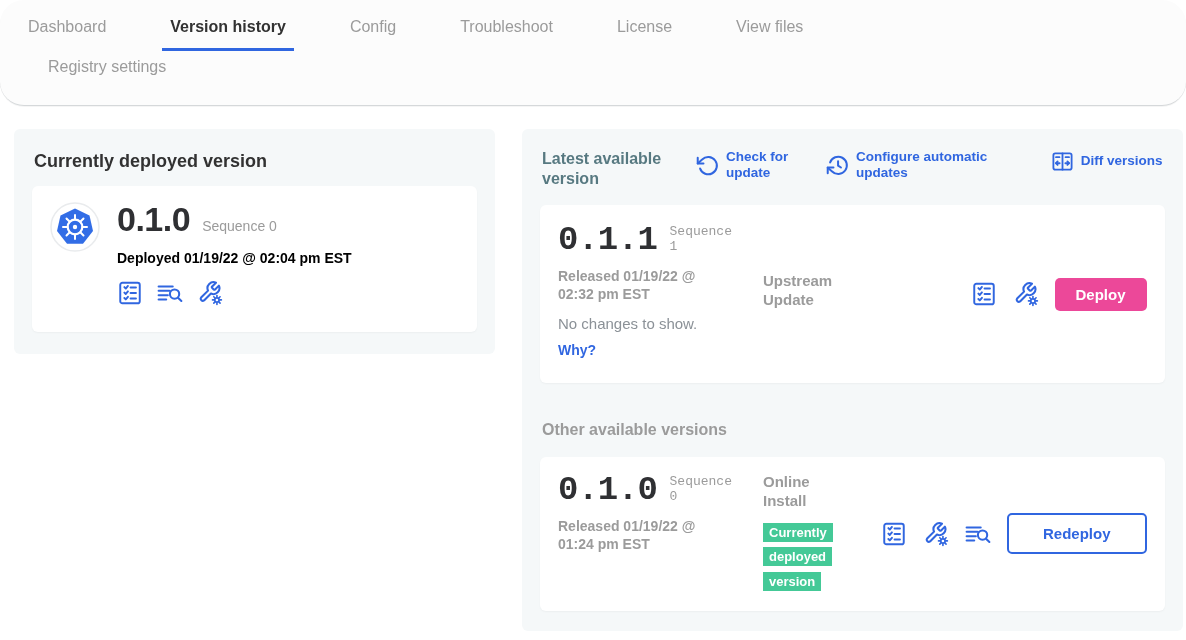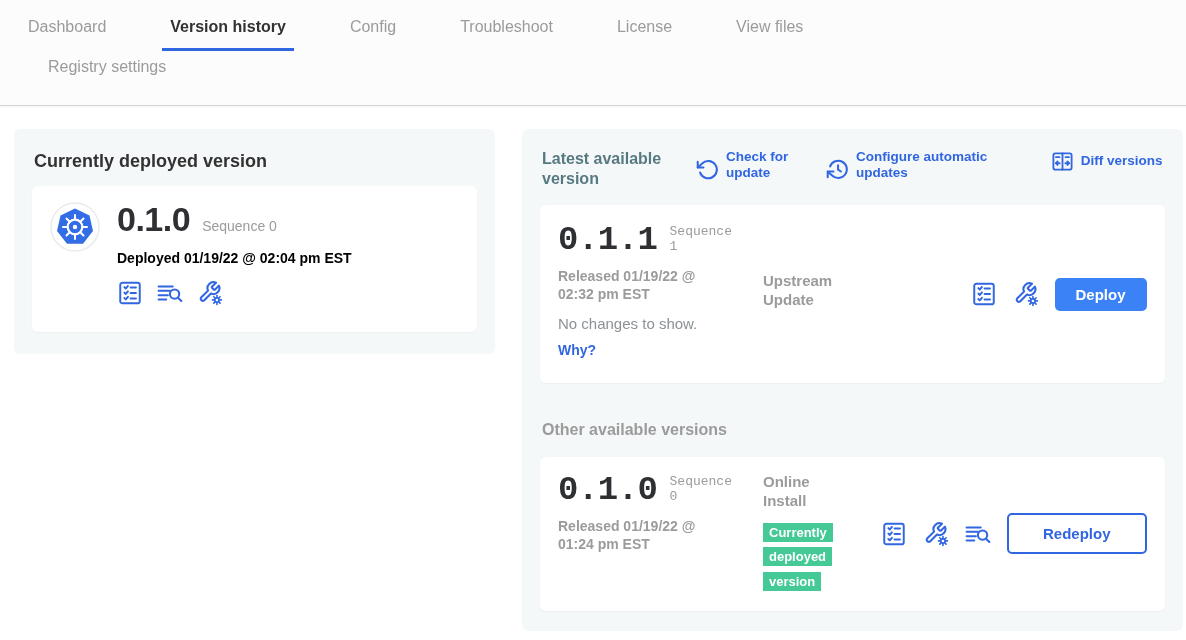--- a/index.html
+++ b/index.html
@@ -1,21 +1,21 @@
 <!DOCTYPE html>
 <html><head>
 <meta charset="utf-8">
 <style>
   * { box-sizing: border-box; margin: 0; padding: 0; }
   html,body { width: 1186px; height: 640px; background: #fff;
     font-family: "Liberation Sans", sans-serif; color: #323232; overflow: hidden; }
 
   
   nav { background: #fcfcfc; border-bottom: 1px solid #d5d8da;
-        box-shadow: 0 1px 0 rgba(0,0,0,.04); padding-top: 13px; }
+        box-shadow: 0 1px 0 rgba(0,0,0,.04); padding-top: 13px; border-radius: 24px; }
   .nav-row { display: flex; align-items: flex-start; padding-left: 20px; }
   .nav-row.second { padding-left: 40px; margin-top: 2px; padding-bottom: 14px; }
   .tab { font-size: 16px; font-weight: 500; color: #9b9b9b; padding: 5px 8px 15px 8px;
          margin-right: 48px; cursor: pointer; white-space: nowrap; }
   .tab.active { color: #323232; font-weight: 700;
          border-bottom: 3px solid #3066e0; padding-bottom: 12px; }
 
   
   main { display: flex; gap: 27px; padding: 23px 23px 0 14px; align-items: flex-start; }
   .panel { background: #f5f8f9; border-radius: 6px; }
@@ -43,21 +43,21 @@
          display: inline-block; cursor: pointer; }
 
   .icon-row { display: flex; gap: 14px; margin-top: 14px; align-items: center; }
   .vicon { width: 26px; height: 26px; color: #3066e0; cursor: pointer; display: inline-block; }
   .vicon svg { width: 100%; height: 100%; }
 
   
   .panel-header { display: flex; gap: 14px; align-items: flex-start; margin: 2px 2px 16px 2px; }
   .avail-title { font-size: 16px; font-weight: 700; color: #577981; width: 140px;
                  line-height: 1.25; flex: none; }
-  .hdr-link { display: flex; gap: 7px; align-items: flex-end; color: #3066e0;
+  .hdr-link { display: flex; gap: 7px; align-items: center; color: #3066e0;
               cursor: pointer; text-decoration: none; }
   .hdr-link .hicon { width: 23px; height: 23px; flex: none; margin-top: 1px; }
   .hdr-link .hicon svg { width: 100%; height: 100%; }
   .hdr-label { font-size: 13.5px; font-weight: 700; line-height: 1.2; }
   .hdr-label.w86 { width: 86px; }
   .hdr-label.w150 { width: 150px; }
   .hdr-link.diff { margin-left: auto; align-items: center; }
 
   
   .avail-card { display: flex; padding: 18px; min-height: 178px; }
@@ -71,21 +71,21 @@
 
   .badge { display: inline; background: #44c997; color: #fff; font-size: 13px; font-weight: 700;
            line-height: 1.9; padding: 2px 6px; max-width: 78px;
            -webkit-box-decoration-break: clone; box-decoration-break: clone; }
   .badge-wrap { margin-top: 10px; width: 82px; }
 
   h3.other-title { font-size: 16px; font-weight: 700; color: #9b9b9b; margin: 38px 2px 18px 2px; }
 
   .btn { font-family: "Liberation Sans", sans-serif; font-size: 15px; font-weight: 700;
          border-radius: 5px; cursor: pointer; }
-  .btn.primary { background: #3b82f6; color: #fff; border: none; padding: 8px 21px; }
+  .btn.primary { background: #ec4899; color: #fff; border: none; padding: 8px 21px; }
   .btn.secondary { background: #fff; color: #3066e0; border: 2px solid #3066e0; padding: 10px 34px; }
 </style>
 </head>
 <body>
 
 <nav>
   <div class="nav-row">
     <div class="tab">Dashboard</div>
     <div class="tab active">Version history</div>
     <div class="tab">Config</div>

